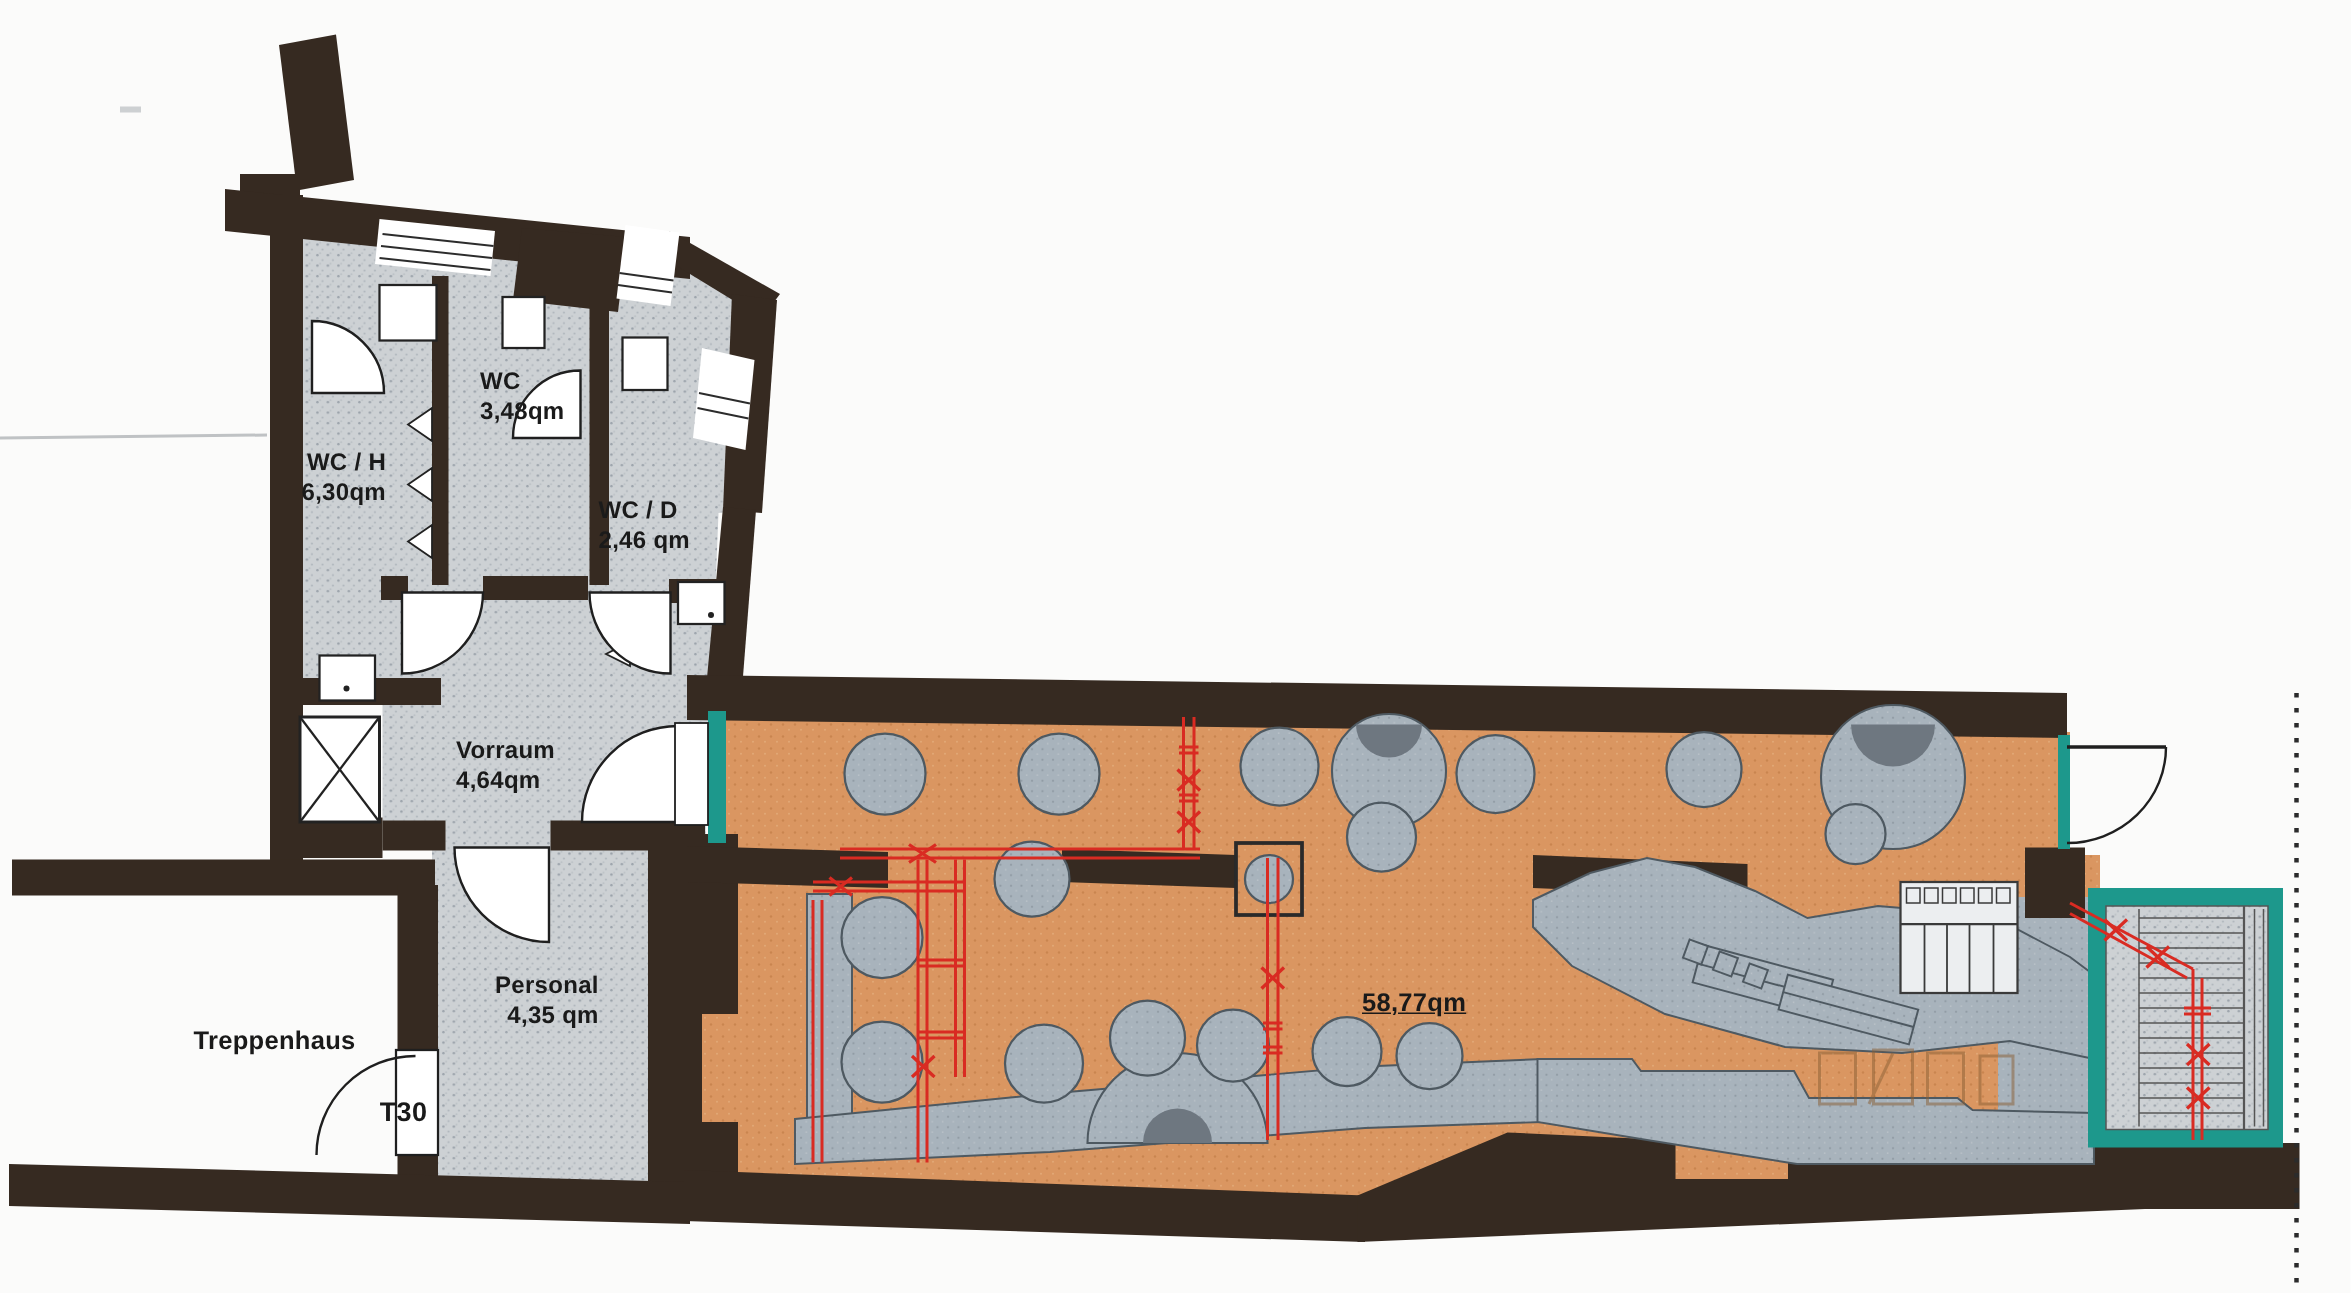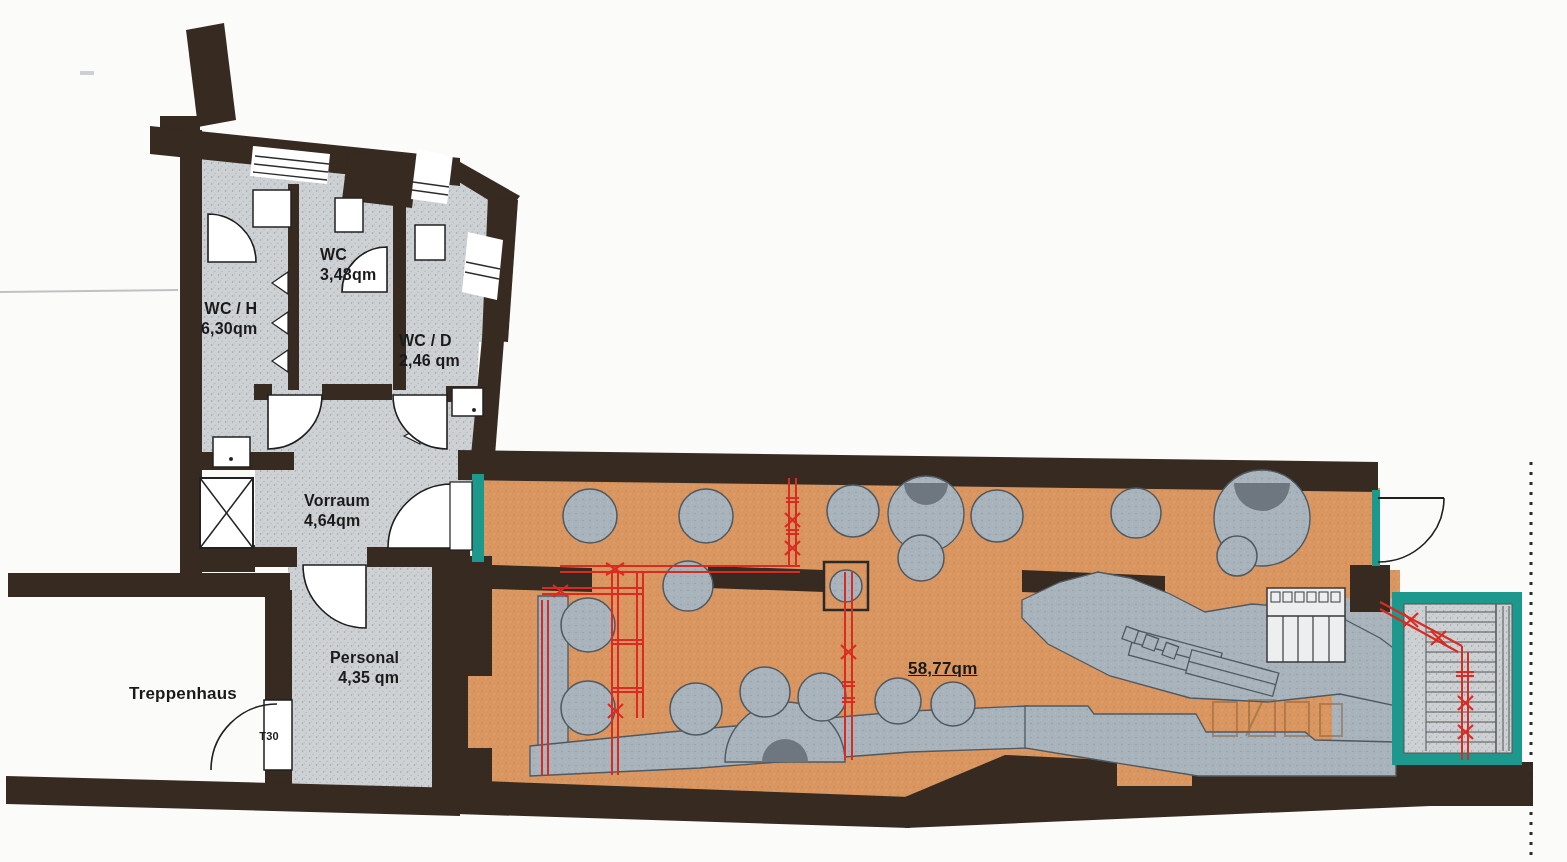--- a/index.html
+++ b/index.html
@@ -2,21 +2,21 @@
 <html style="--wall: #362a21; --floor: #cdd1d4; --orange: #da9661; --furn: #a8b3bc; --furndark: #6e7780; --teal: #1d988c; --red: #d92b22; --text: #1a1a1a; --line: #2c2c2c;"><head>
 <meta charset="utf-8">
 <style>
   html,body{margin:0;padding:0;background:#fff;}
   #stage{position:relative;width:1567px;height:862px;background:#fbfbfa;overflow:hidden;
          font-family:"Liberation Sans",sans-serif;}
   #plan-svg{position:absolute;left:0;top:0;}
   .lbl{position:absolute;font-weight:bold;font-size:16px;color:var(--text,#1a1a1a);
        line-height:1.25;letter-spacing:.2px;white-space:nowrap;}
   .lbl.big{font-size:17px;}
-  .lbl.small{font-size:11px;}
+  .lbl.small{font-size:18px;}
   .center{text-align:center;}
 </style>
 </head>
 <body>
 
 <div id="stage">
 
 <svg id="plan-svg" width="1567" height="862" viewBox="0 0 1567 862">
   <defs>
     <pattern id="stip" width="7" height="7" patternUnits="userSpaceOnUse">

